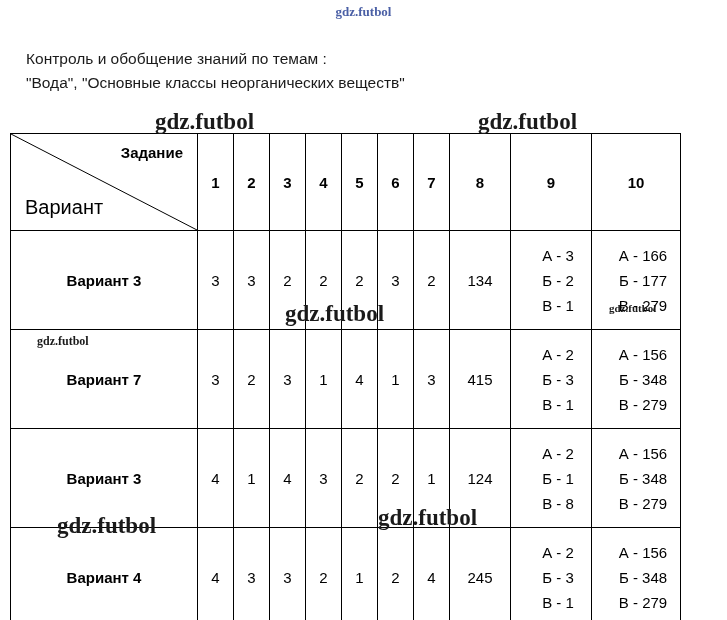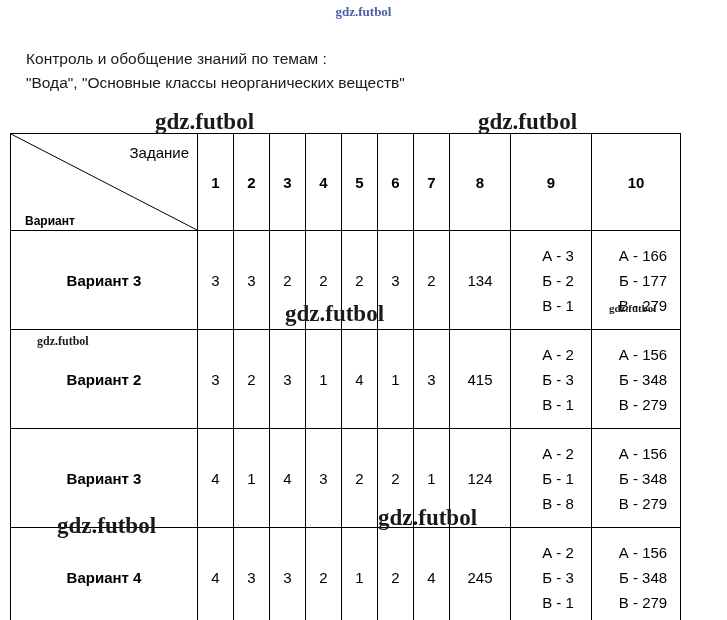--- a/index.html
+++ b/index.html
@@ -59,31 +59,31 @@
     padding: 0 !important;
   }
   .corner-cell svg {
     position: absolute;
     top: 0;
     left: 0;
   }
   .corner-task {
     position: absolute;
     top: 10px;
-    right: 8px;
+    right: 14px;
+    font-weight: bold;
+    font-size: 15px;
+    text-align: center;
+  }
+  .corner-variant {
+    position: absolute;
+    bottom: 11px;
+    left: 14px;
     font-weight: normal;
-    font-size: 15px;
-    text-align: center;
-  }
-  .corner-variant {
-    position: absolute;
-    bottom: 2px;
-    left: 14px;
-    font-weight: bold;
-    font-size: 12px;
+    font-size: 20px;
   }
   .colnum {
     font-weight: bold;
     font-size: 15px;
   }
   .c-num { width: 35px; }
   .c-num8 { width: 60px; }
   .c-num9 { width: 80px; }
   .c-num10 { width: 88px; }
   .row-body td {
@@ -163,21 +163,21 @@
           <div>В - 1</div>
         </td>
     <td class="multi">
           <div>А - 166</div>
           <div>Б - 177</div>
           <div>В - 279</div>
         </td>
   </tr>
 
   <tr class="row-body">
-    <td class="variant-label">Вариант  2</td>
+    <td class="variant-label">Вариант  7</td>
     <td>3</td>
     <td>2</td>
     <td>3</td>
     <td>1</td>
     <td>4</td>
     <td>1</td>
     <td>3</td>
     <td>415</td>
     <td class="multi">
           <div>А - 2</div>

